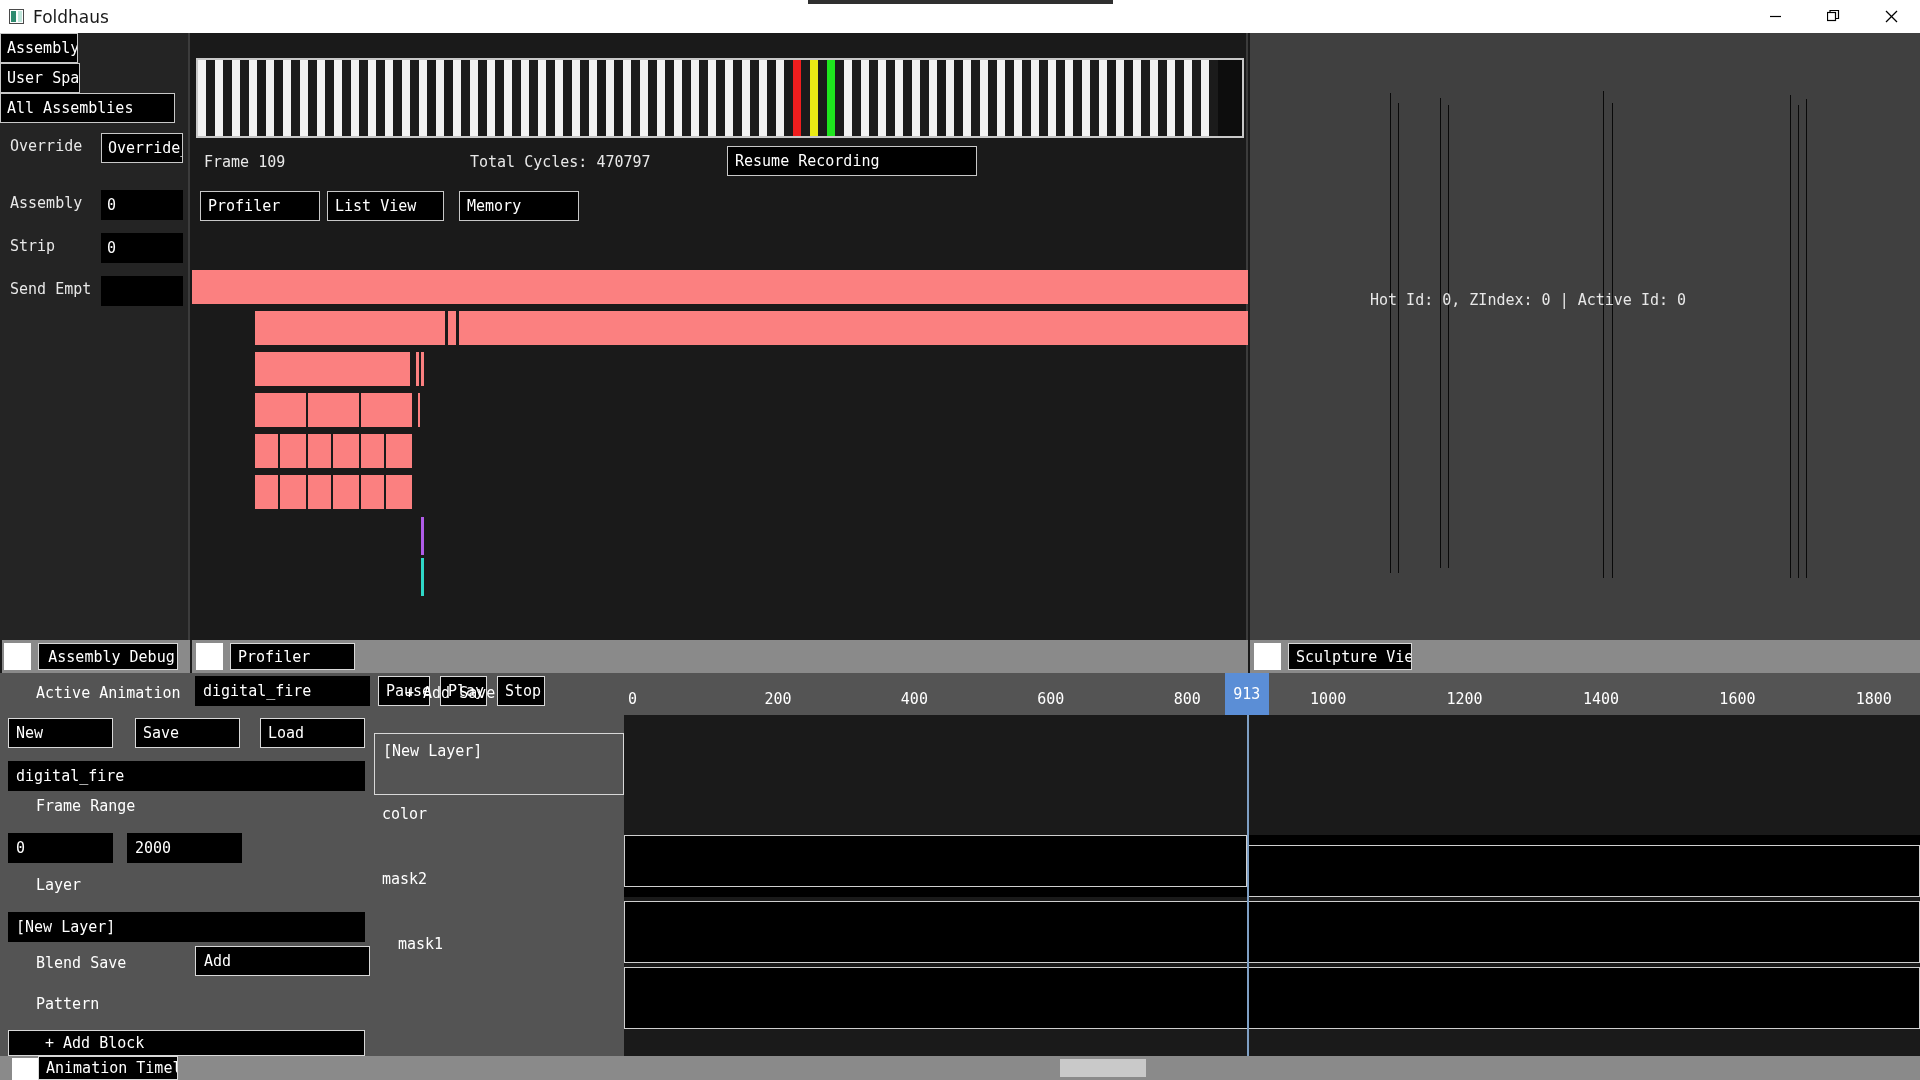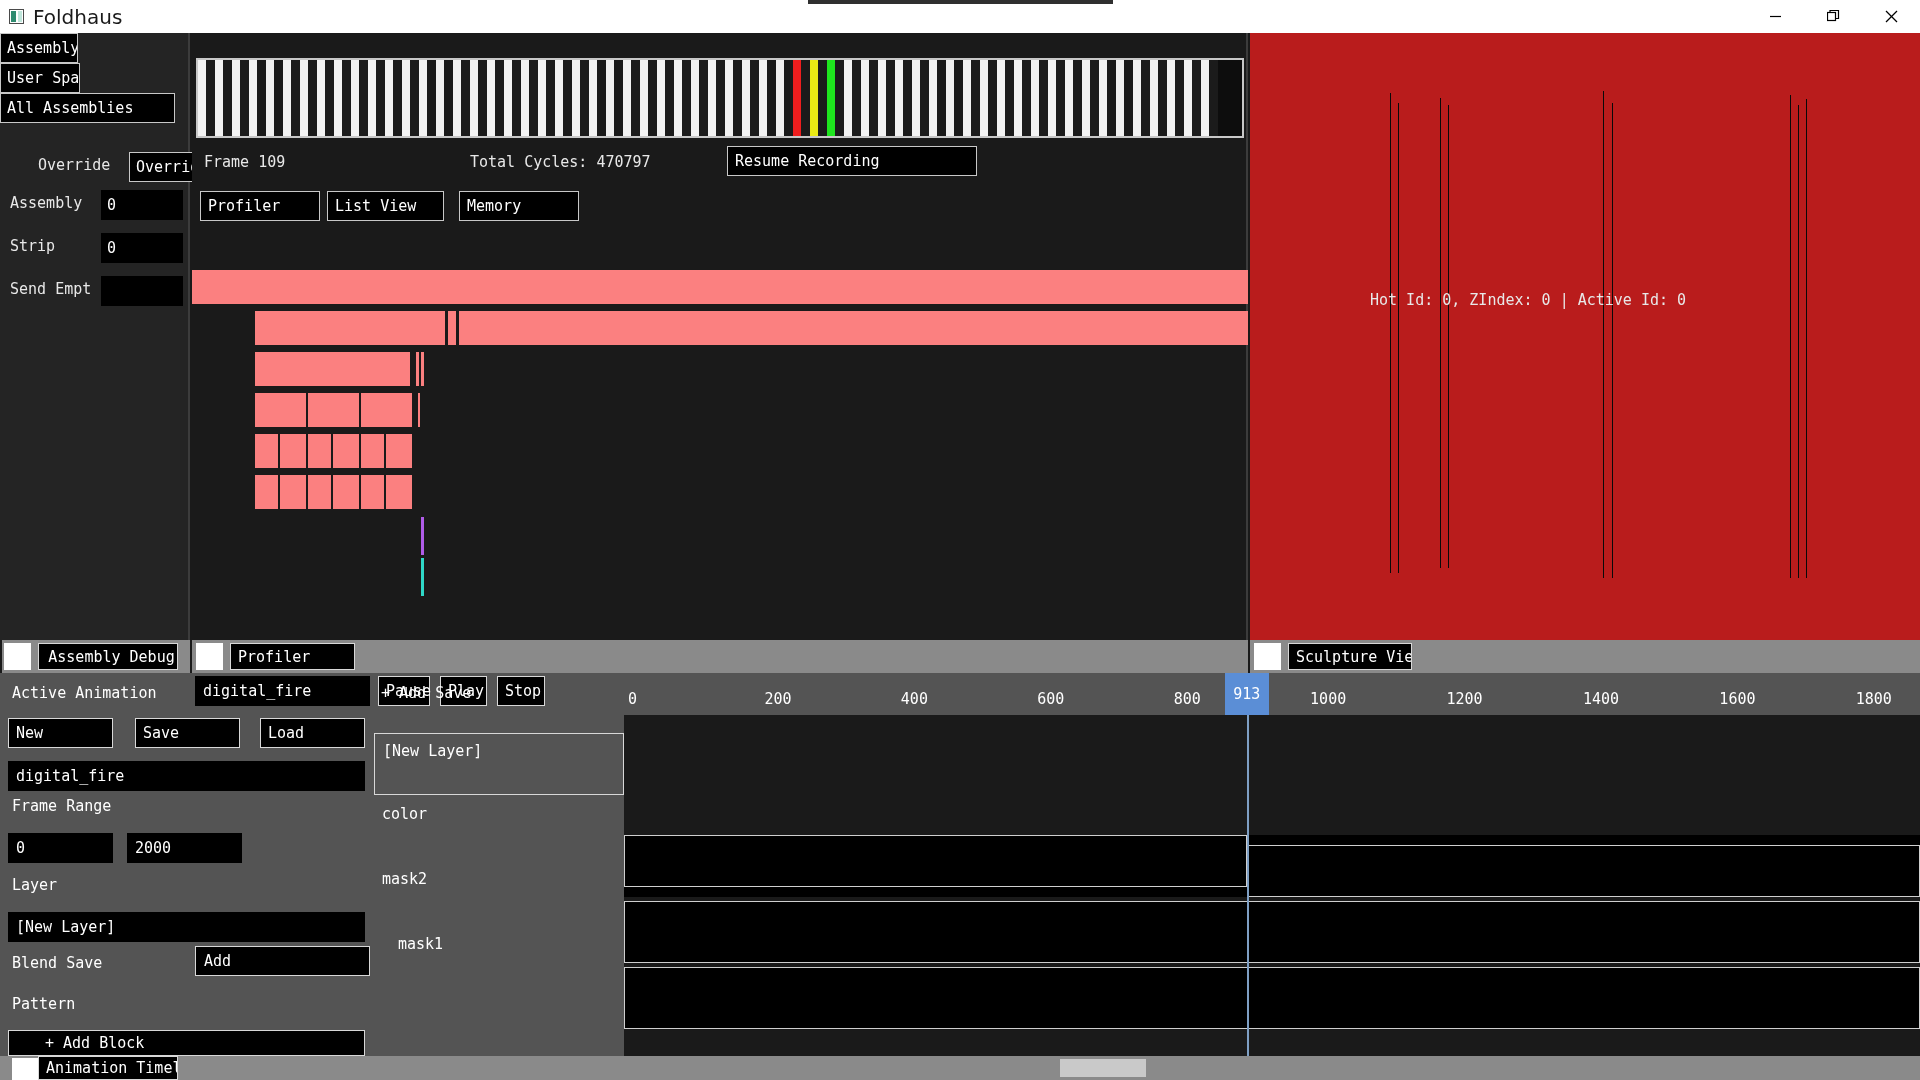--- a/index.html
+++ b/index.html
@@ -15,21 +15,21 @@
   .titlebar {
     height:33px; background:#ffffff; display:flex; align-items:center;
     position:relative; width:100%;
   }
   .title-ico {
     width:15px;height:15px;margin-left:9px;margin-right:9px;
     border:1px solid #4a4a4a; background:#fff; position:relative; flex:none;
   }
   .title-ico:before{content:"";position:absolute;left:1px;top:1px;width:5px;height:11px;background:#2e8b6f;}
   .title-ico:after{content:"";position:absolute;left:8px;top:1px;width:4px;height:11px;background:#bfe6db;}
-  .title-text { color:#1a1a1a; font-family:"DejaVu Sans","Liberation Sans",sans-serif; font-size:20px;}
+  .title-text { color:#1a1a1a; font-family:"DejaVu Sans","Liberation Sans",sans-serif; font-size:17px;}
   .win-btns{position:absolute;right:0;top:0;height:33px;display:flex;}
   .win-btn{width:58px;height:33px;display:flex;align-items:center;justify-content:center;}
   .win-btn svg{display:block;}
   .title-accent{position:absolute;left:808px;top:0;width:305px;height:4px;background:#2f2f2f;}
 
   
   .workarea{position:absolute;left:0;top:33px;width:1920px;height:607px;background:#1a1a1a;}
 
   
   .sidebar{position:absolute;left:0;top:0;width:190px;height:607px;background:#242424;border-right:2px solid #3c3c3c;}
@@ -47,34 +47,34 @@
   .strip-preview{position:absolute;left:4px;top:25px;width:1048px;height:80px;background:#0d0d0d;border:2px solid #c8c8c8;overflow:hidden;display:flex;}
   .stripe{height:100%;}
   .prof-text{position:absolute;font-size:15px;color:#e8e8e8;white-space:nowrap;}
   .tbtn{position:absolute;height:30px;background:#000;border:1px solid #c8c8c8;color:#fff;font-size:15px;display:flex;align-items:center;padding-left:7px;white-space:nowrap;}
 
   
   .flame{position:absolute;left:0;top:0;width:1056px;height:400px;}
   .fbar{position:absolute;background:#fb8080;height:34px;}
 
   
-  .sculpt{position:absolute;left:1250px;top:0;width:670px;height:607px;background:#b91c1c;text-align:center;}
+  .sculpt{position:absolute;left:1250px;top:0;width:670px;height:607px;background:#404040;text-align:center;}
   .sline{position:absolute;width:1px;background:#000;}
   .sline.f{background:#0a0a0a;}
   .hotid{position:absolute;font-size:15px;color:#e8e8e8;white-space:nowrap;}
 
   
   .tabbar{position:absolute;left:0;top:640px;width:1920px;height:33px;background:#8a8a8a;}
   .tabsq{position:absolute;top:3px;width:27px;height:27px;background:#ffffff;}
   .tabname{position:absolute;top:3px;height:27px;background:#000;border:1px solid #d8d8d8;color:#fff;font-size:15px;display:flex;align-items:center;padding-left:7px;overflow:hidden;white-space:nowrap;}
   .tabdiv{position:absolute;top:0;width:2px;height:33px;background:#1a1a1a;}
 
   
   .animpanel{position:absolute;left:0;top:673px;width:1920px;height:383px;background:#545454;}
-  .ap-label{position:absolute;font-size:15px;color:#ffffff;white-space:nowrap;}
+  .ap-label{position:absolute;font-size:15px;color:#ffffff;white-space:nowrap;margin-left:24px;}
   .ap-box{position:absolute;background:#000;color:#fff;font-size:15px;display:flex;align-items:center;padding-left:8px;white-space:nowrap;overflow:hidden;}
   .ap-box.bd{border:1px solid #d8d8d8;}
   .ap-btn{position:absolute;height:30px;background:#000;border:1px solid #d8d8d8;color:#fff;font-size:15px;display:flex;align-items:center;padding-left:7px;padding-right:7px;white-space:nowrap;}
 
   
   .layercol{position:absolute;left:374px;top:0;width:250px;height:383px;}
   .lay-sel{position:absolute;left:0;width:250px;border:1px solid #d8d8d8;}
   .lay-name{position:absolute;left:8px;font-size:15px;color:#ffffff;white-space:nowrap;}
 
   
@@ -128,21 +128,21 @@
       <span>Assembly</span>
     </div>
     <div class="box" style="left:102px;top:5px;width:80px;height:30px;">
       <span>User Space</span>
     </div>
 
     <div class="box" style="left:8px;top:45px;width:175px;height:30px;">
       <span>All Assemblies</span>
     </div>
 
-    <div class="sb-row" style="top:119px;margin-left:28px;">
+    <div class="sb-row" style="top:100px;">
       <div class="sb-label">Override</div>
       <div class="box" style="position:absolute;left:101px;top:0px;width:82px;height:30px;">
         <span>Override_</span>
       </div>
     </div>
 
     <div class="sb-row" style="top:157px;">
       <div class="sb-label">Assembly</div>
       <div class="boxnb" style="position:absolute;left:101px;top:0px;width:82px;height:30px;">
         <span>0</span>

